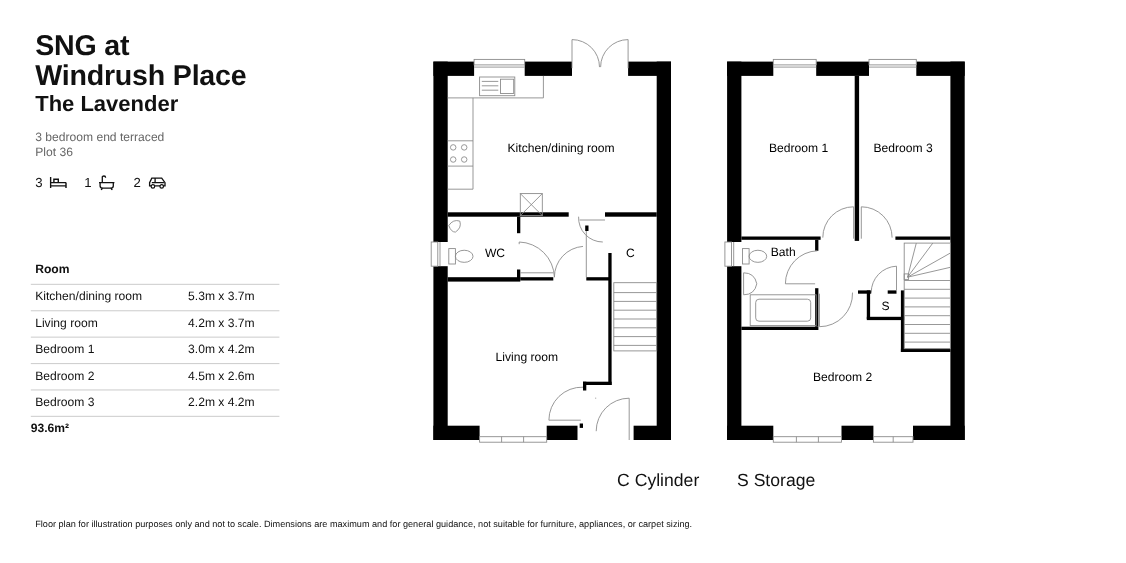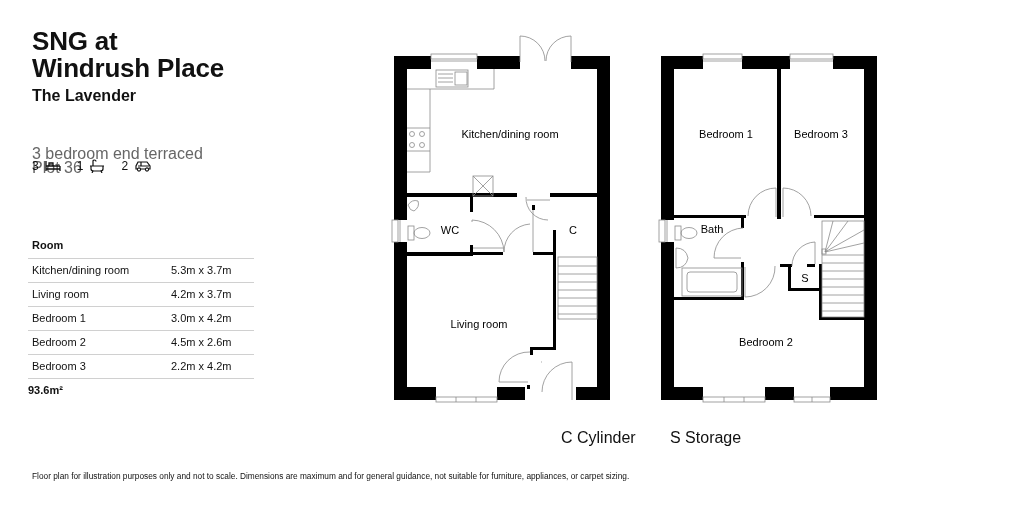--- a/index.html
+++ b/index.html
@@ -1,20 +1,20 @@
 <!DOCTYPE html>
 <html><head>
 <meta charset="utf-8">
 <style>
   html,body{margin:0;padding:0;background:#fff;}
   body{width:1024px;height:512px;position:relative;overflow:hidden;font-family:"Liberation Sans","DejaVu Sans",sans-serif;color:#111;}
   .title-block{position:absolute;left:32px;top:28px;}
   .t1{font-size:26px;line-height:27px;font-weight:700;letter-spacing:-0.2px;}
-  .t2{font-size:16px;line-height:27px;font-weight:700;}
-  .sub{position:absolute;left:32px;top:118px;font-size:16px;line-height:14px;color:#666;margin-top:29px;}
+  .t2{font-size:20px;line-height:27px;font-weight:700;}
+  .sub{position:absolute;left:32px;top:118px;font-size:11px;line-height:14px;color:#666;}
   .features{position:absolute;left:32px;top:159px;font-size:12px;display:flex;align-items:center;gap:6px;color:#111;}
   .features .num{margin-left:4px;}
   .features .num:first-child{margin-left:0;}
   .features svg{display:block;}
   .rooms{position:absolute;left:28px;top:238px;width:226px;font-size:11px;}
   .rooms .hdr{font-weight:700;padding:0 0 6px 4px;height:14px;line-height:14px;border-bottom:1.5px solid #d0d0d0;}
   .rooms .row{display:flex;height:23px;line-height:23px;border-bottom:1.5px solid #d0d0d0;}
   .rooms .row .n{width:139px;padding-left:4px;}
   .rooms .row .d{flex:1;}
   .rooms .row.total{border-bottom:none;font-weight:700;}

